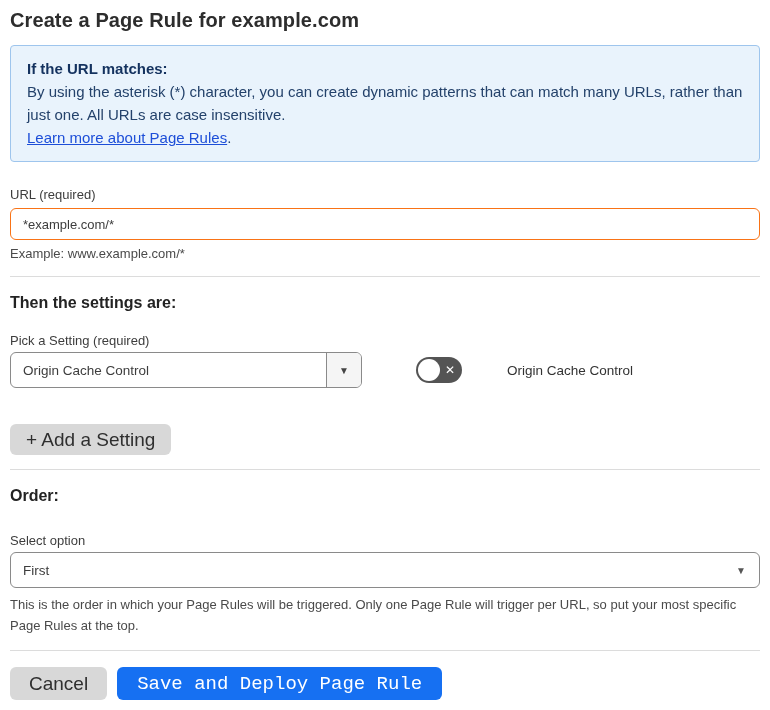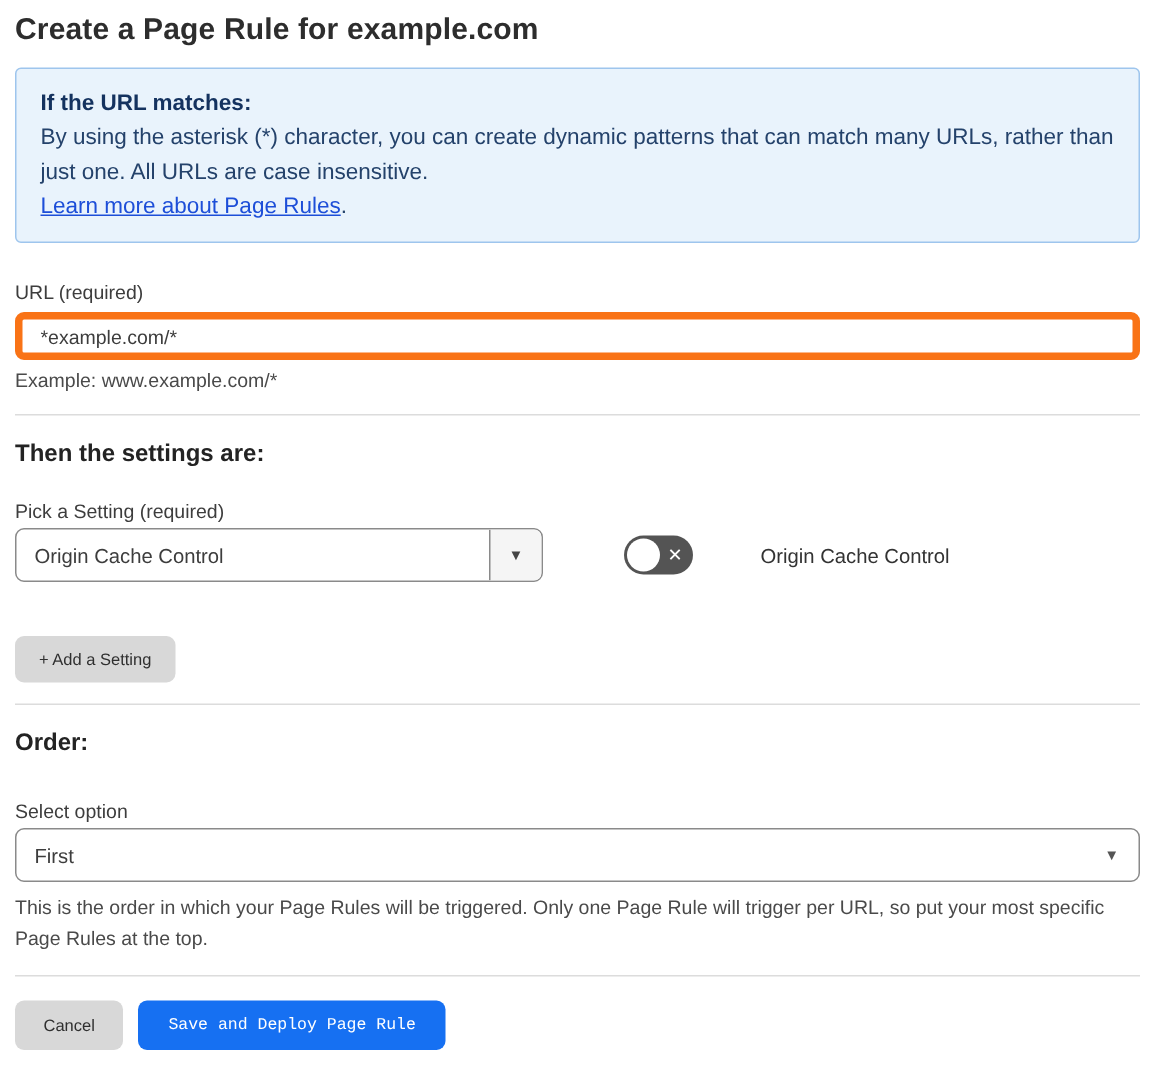--- a/index.html
+++ b/index.html
@@ -37,21 +37,21 @@
     display: block;
     font-size: 13px;
     color: #3d3d3d;
   }
   .url-label { margin-top: 25px; }
 
   input.text-input {
     margin-top: 6px;
     width: 750px;
     height: 32px;
-    border: 5px solid #f97316;
+    border: 1px solid #f97316;
     border-radius: 6px;
     padding: 0 12px;
     font-size: 13px;
     font-family: "Liberation Sans", sans-serif;
     color: #3d3d3d;
     background: #fff;
     outline: none;
   }
 
   .helper {
@@ -147,21 +147,21 @@
   .toggle-label {
     margin-left: 13px;
     font-size: 13.5px;
     color: #333;
   }
 
   button {
     font-family: "Liberation Sans", sans-serif;
     border: none;
     border-radius: 6px;
-    font-size: 11px;
+    font-size: 19px;
     cursor: pointer;
   }
   .gray-btn {
     background: #d8d8d8;
     color: #2f2f2f;
     height: 31px;
     padding: 0 16px;
   }
   .add-btn { margin-top: 36px; height: 31px; }
 

